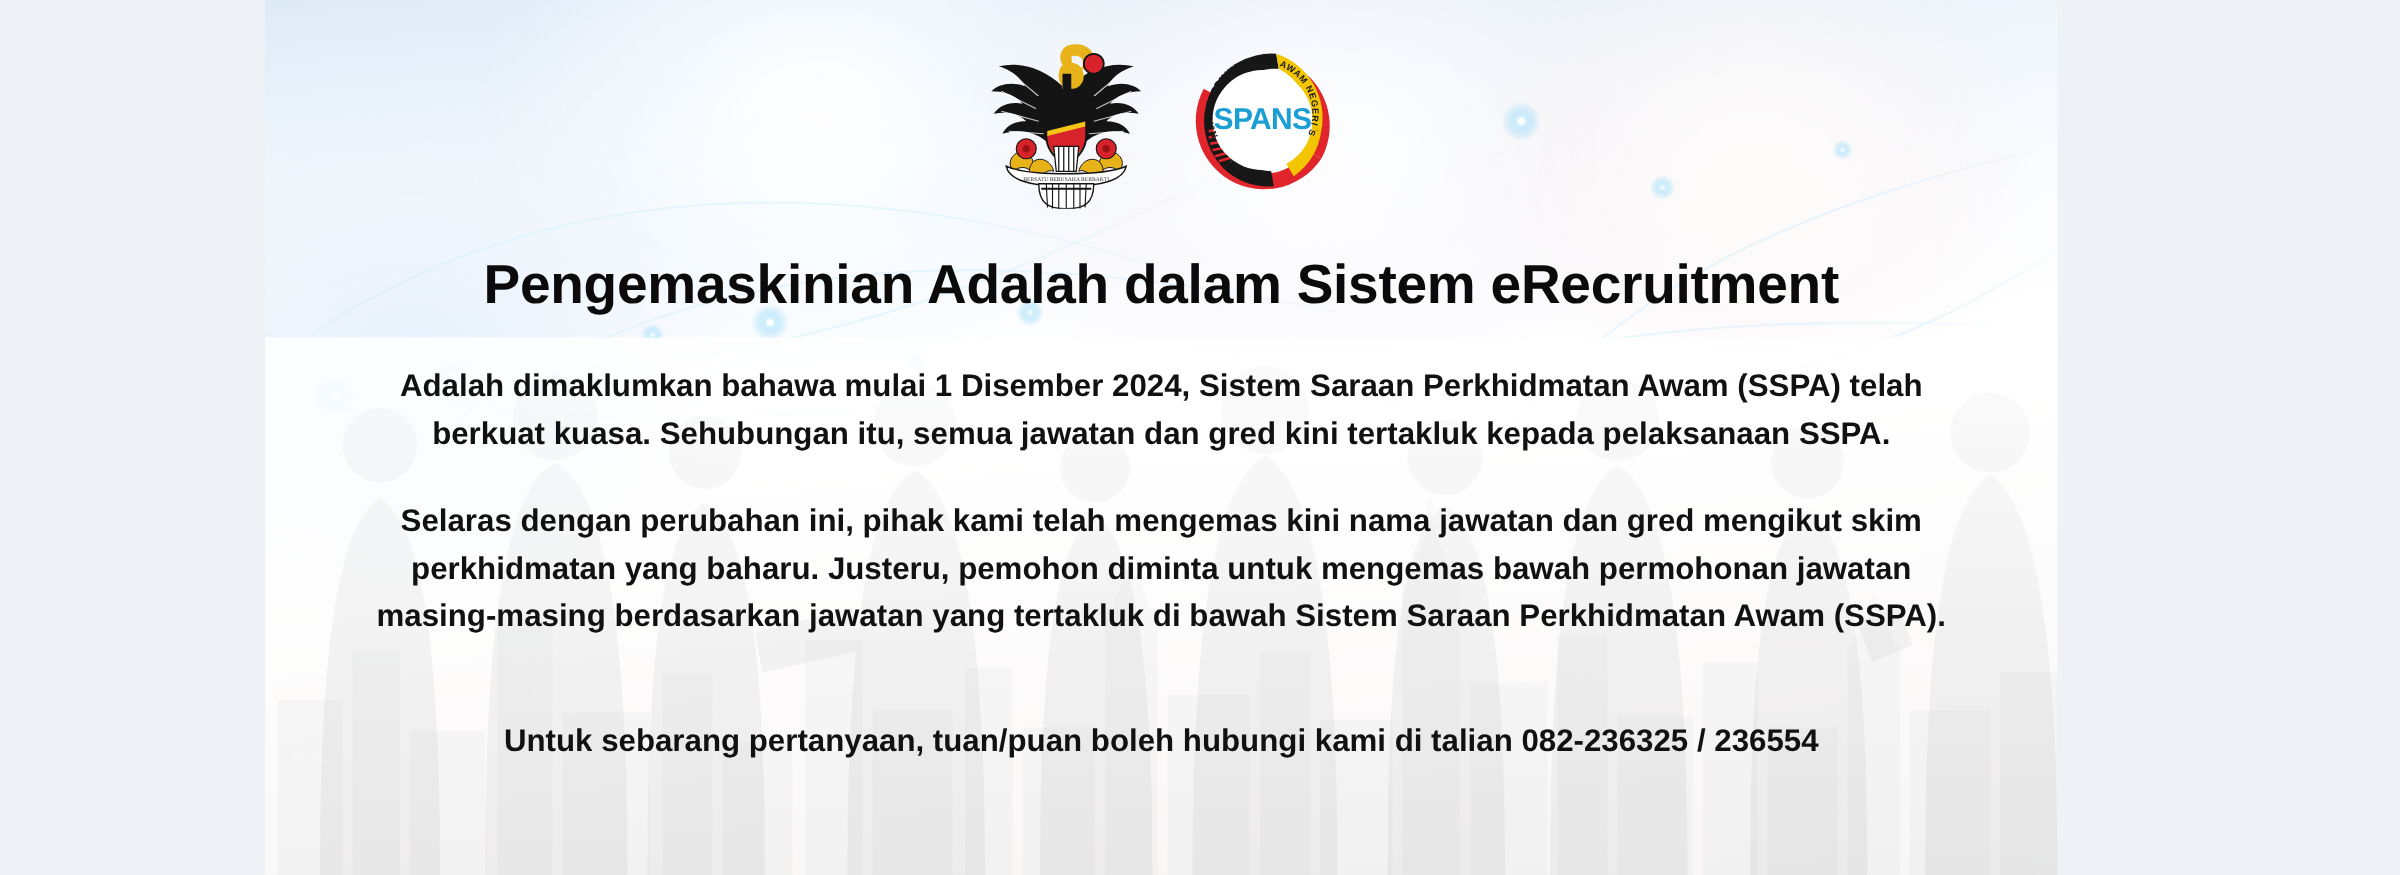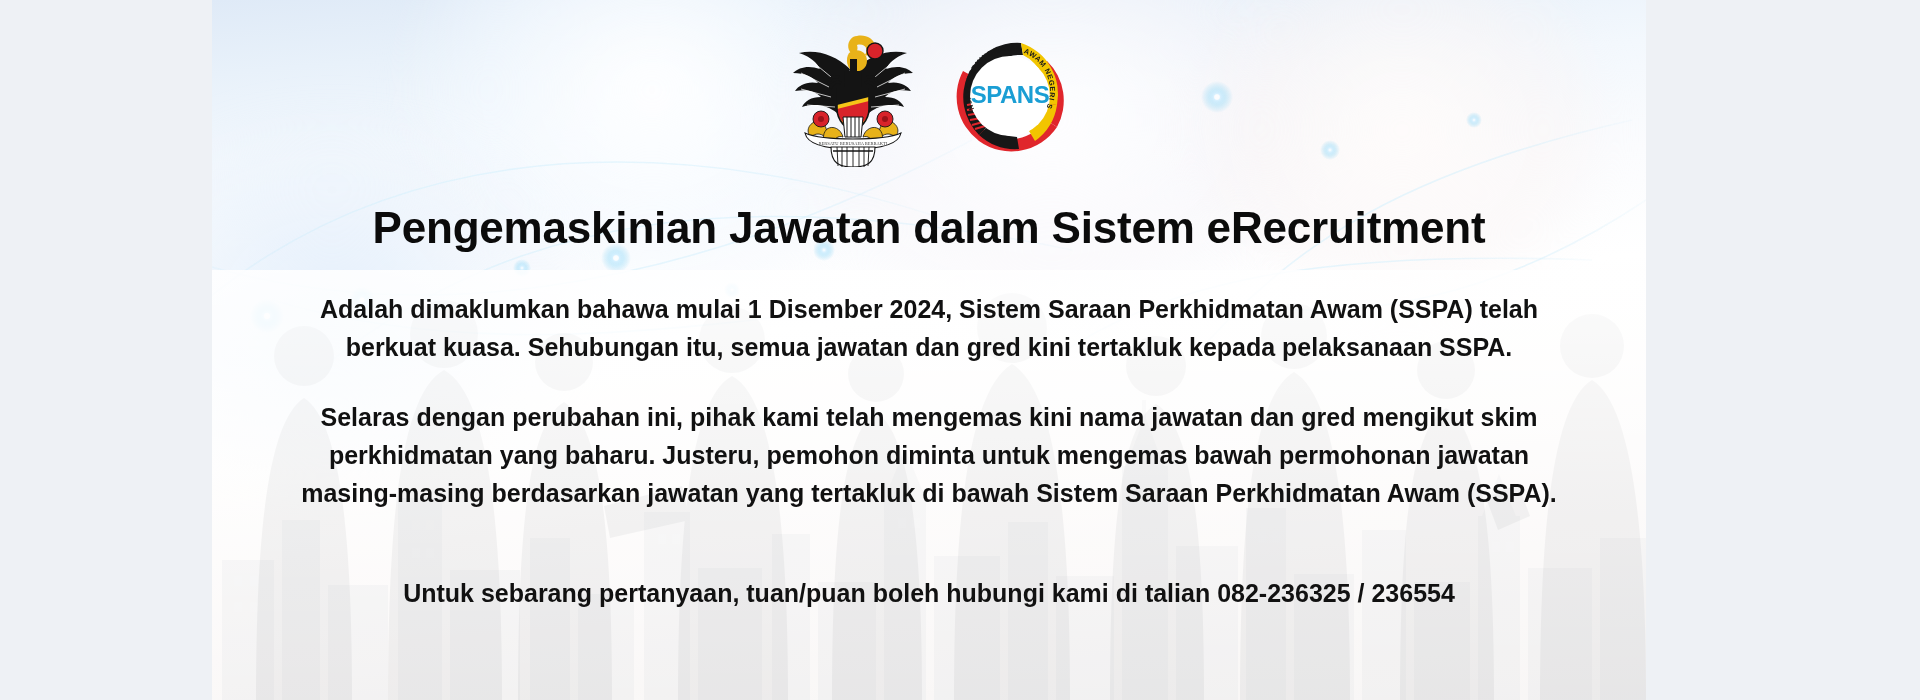--- a/index.html
+++ b/index.html
@@ -432,21 +432,21 @@
             <textPath href="#ring-arc" startOffset="50%" text-anchor="middle">
               SURUHANJAYA PERKHIDMATAN AWAM NEGERI SARAWAK
             </textPath>
           </text>
 
           <text x="61" y="68" font-size="24" font-weight="bold" fill="#1a9ed4" text-anchor="middle" font-family="'Liberation Sans', sans-serif" letter-spacing="-0.5">SPANS</text>
         </svg>
 
       </div>
 
-      <h1 id="headline">Pengemaskinian Jawatan dalam Sistem eRecruitment</h1>
+      <h1 id="headline">Pengemaskinian Adalah dalam Sistem eRecruitment</h1>
 
       <p class="para" id="para-1">Adalah dimaklumkan bahawa mulai 1 Disember 2024, Sistem Saraan Perkhidmatan Awam (SSPA) telah berkuat kuasa. Sehubungan itu, semua jawatan dan gred kini tertakluk kepada pelaksanaan SSPA.</p>
 
       <p class="para" id="para-2">Selaras dengan perubahan ini, pihak kami telah mengemas kini nama jawatan dan gred mengikut skim perkhidmatan yang baharu. Justeru, pemohon diminta untuk mengemas bawah permohonan jawatan masing-masing berdasarkan jawatan yang tertakluk di bawah Sistem Saraan Perkhidmatan Awam (SSPA).</p>
 
       <p id="contact-line">Untuk sebarang pertanyaan, tuan/puan boleh hubungi kami di talian 082-236325 / 236554</p>
 
     </div>
   </div>
 </div>

